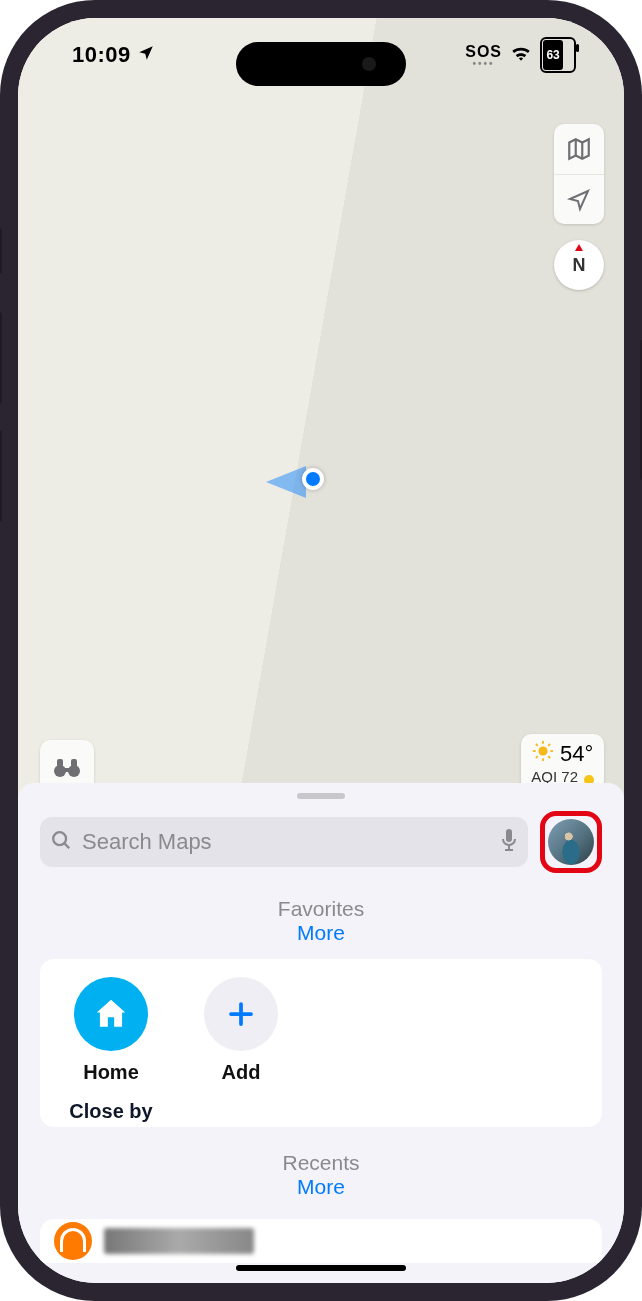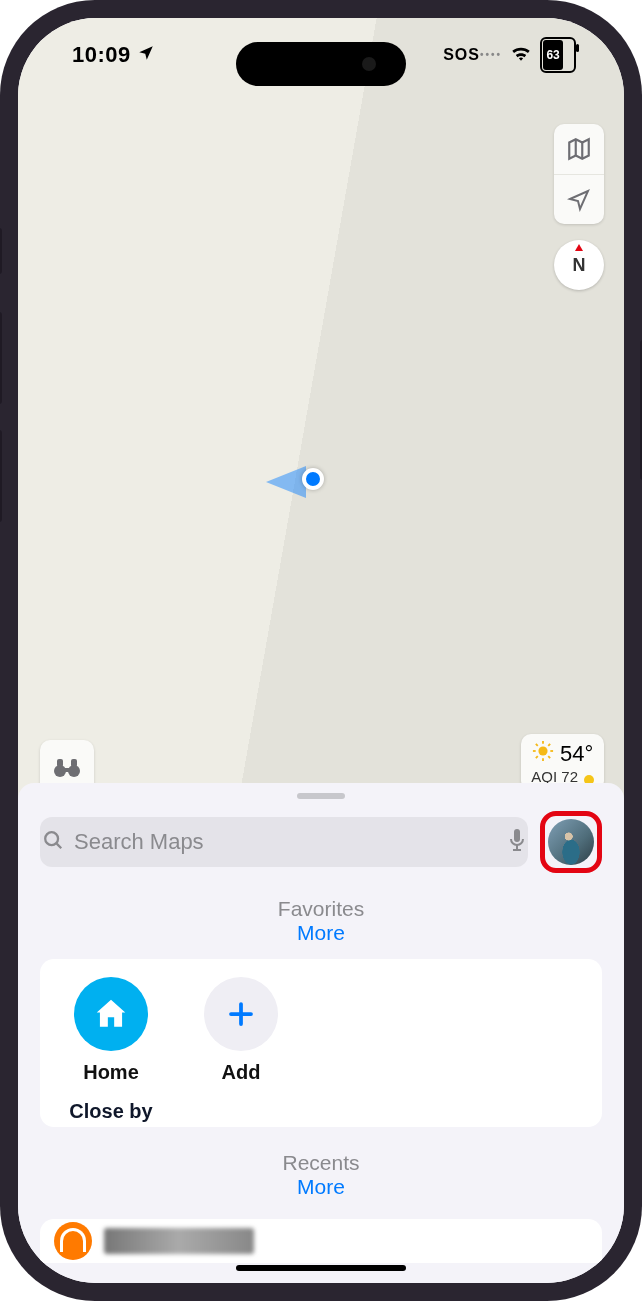--- a/index.html
+++ b/index.html
@@ -26,21 +26,21 @@
     content:""; position:absolute; right:30px; top:50%; transform:translateY(-50%);
     width:14px; height:14px; background:#1a1a1a; border-radius:50%;
   }
   .status-bar{
     position:absolute; top:0; left:0; right:0; height:74px; display:flex; align-items:center; justify-content:space-between; padding:0 48px 0 54px; z-index:40; font-weight:600;
   }
   .status-left{ display:flex; align-items:center; gap:6px; font-size:22px; letter-spacing:0.5px; }
   .status-right{ display:flex; align-items:center; gap:8px; }
   .sos{ font-size:16px; font-weight:700; letter-spacing:1px;}
   .sos-dots{ font-size:10px; letter-spacing:2px; color:#888; line-height:6px; }
-  .sos-wrap{display:flex;align-items:center;gap:0;}
+  .sos-wrap{display:flex;flex-direction:column;align-items:center;gap:0;}
   .battery{
     width:36px; height:36px; border:2px solid #000; border-radius:6px; position:relative; display:flex; align-items:center;
   }
   .battery::after{ content:""; position:absolute; right:-5px; top:5px; width:3px; height:8px; background:#000; border-radius:2px;}
   .battery-fill{ position:absolute; left:1px; top:1px; bottom:1px; width:63%; background:#000; border-radius:3px; display:flex; align-items:center; justify-content:center; color:#fff; font-size:12px; font-weight:700;}
   .map-area{
     position:absolute; top:0; left:0; right:0; height:800px;
     background:linear-gradient(100deg, #eeede5 0%, #eeede5 48%, #e3e2da 48%, #e3e2da 100%);
   }
   .cur-loc{
@@ -73,21 +73,21 @@
   }
   .weather-top{ display:flex; align-items:center; gap:6px; font-size:22px; font-weight:400; justify-content:center;}
   .weather-aqi{ font-size:15px; color:#333; display:flex; gap:6px; align-items:flex-end; justify-content:center;}
   .aqi-dot{ width:10px; height:10px; background:#f5c518; border-radius:50%;}
   .sheet{
     position:absolute; bottom:0; left:0; right:0; height:500px; background:#f4f3f9; border-top-left-radius:16px; border-top-right-radius:16px;
   }
   .grabber{ width:48px; height:6px; background:#c7c7cc; border-radius:3px; margin:10px auto 12px;}
   .search-row{ display:flex; align-items:center; gap:12px; padding:0 22px;}
   .searchbar{
-    flex:1; height:50px; background:#e4e3e9; border-radius:12px; display:flex; align-items:center; padding:0 2px; gap:10px; color:#8a8a8e;
+    flex:1; height:50px; background:#e4e3e9; border-radius:12px; display:flex; align-items:center; padding:0 10px; gap:10px; color:#8a8a8e;
   }
   .searchbar .placeholder{ font-size:22px; flex:1; color:#8a8a8e;}
   .avatar-wrap{
     width:62px; height:62px; border:5px solid #e30513; border-radius:16px; display:flex; align-items:center; justify-content:center; flex-shrink:0;
   }
   .avatar{ width:46px; height:46px; border-radius:50%; background:linear-gradient(135deg,#7f9fb5 0%, #4f6d7a 60%, #2d3e46 100%); position:relative; overflow:hidden;}
   .avatar::after{content:"";position:absolute;inset:0;background:radial-gradient(circle at 45% 38%, #d7c3a8 0%, #d7c3a8 10%, transparent 11%), radial-gradient(ellipse at 50% 72%, #2b6d88 0%, #2b6d88 26%, transparent 27%);}
   .section-head{ display:flex; justify-content:space-between; align-items:center; padding:24px 28px 10px;flex-direction:column;}
   .section-title{ font-size:21px; color:#8a8a8e; font-weight:400;}
   .more-link{ font-size:21px; color:#007aff; }

